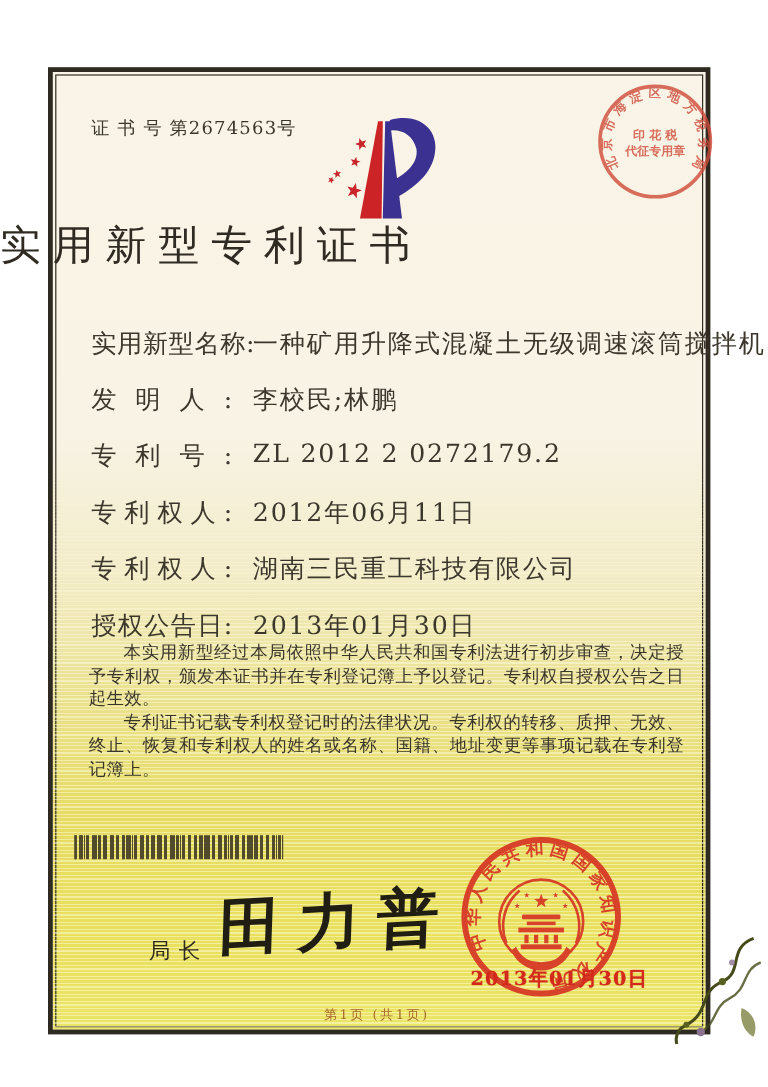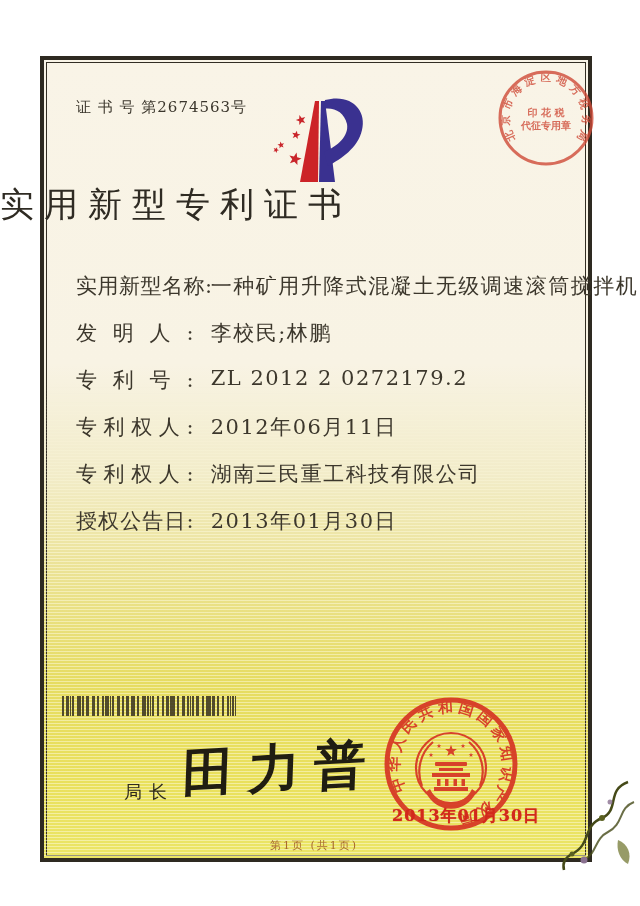--- a/index.html
+++ b/index.html
@@ -128,20 +128,22 @@
       <span class="field-label">专利权人:</span>
       <span class="field-value">湖南三民重工科技有限公司</span>
     </div>
     <div class="field-row">
       <span class="field-label">授权公告日:</span>
       <span class="field-value">2013年01月30日</span>
     </div>
   </div>
 
   <div class="paragraphs">
+    <p>本实用新型经过本局依照中华人民共和国专利法进行初步审查，决定授予专利权，颁发本证书并在专利登记簿上予以登记。专利权自授权公告之日起生效。</p>
+    <p>专利证书记载专利权登记时的法律状况。专利权的转移、质押、无效、终止、恢复和专利权人的姓名或名称、国籍、地址变更等事项记载在专利登记簿上。</p>
   </div>
 
   <div class="barcode"></div>
 
   <div class="director">局长</div>
   <div class="signature">田力普</div>
 
   <svg class="grant-seal" viewBox="0 0 140 140">
     <defs>
       <path id="sealArc" d="M 70,70 m -52,0 a 52,52 0 1,1 104,0 a 52,52 0 1,1 -104,0" fill="none"></path>

